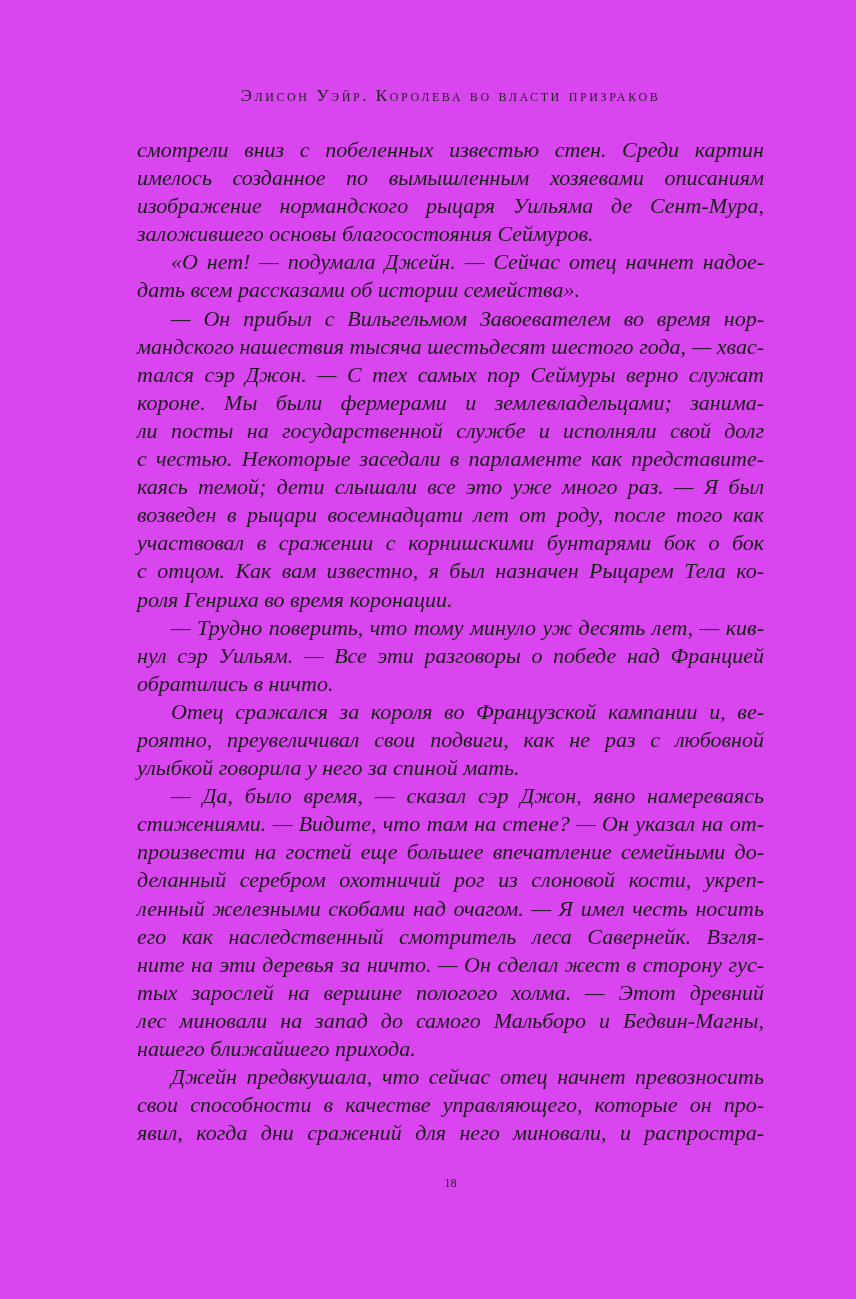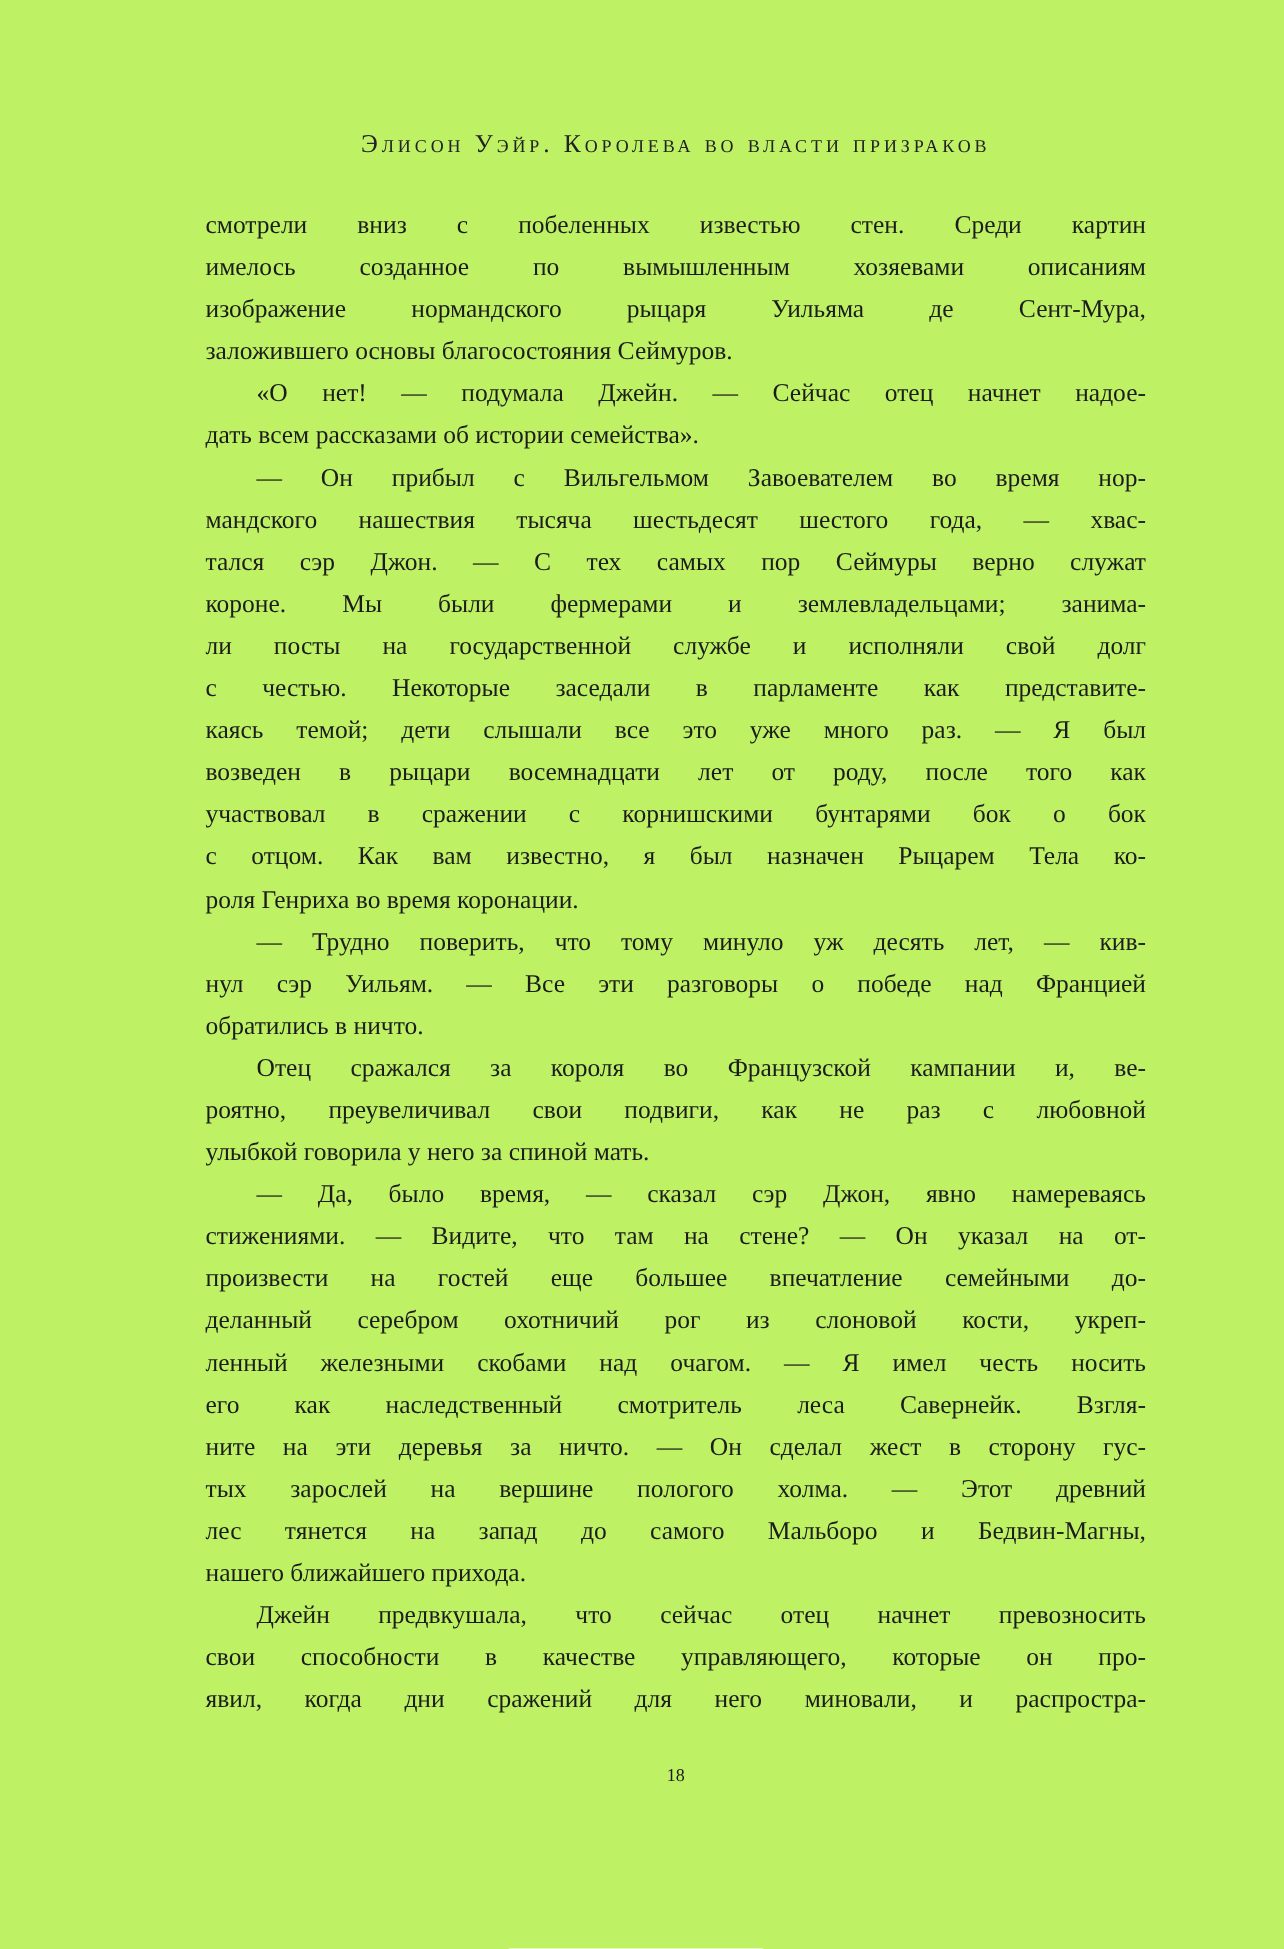--- a/index.html
+++ b/index.html
@@ -4,21 +4,21 @@
 <style>
   html, body {
     margin: 0;
     padding: 0;
     background: #ffffff;
   }
   .page {
     position: relative;
     width: 856px;
     height: 1299px;
-    background: #bef264;
+    background: #d946ef;
     font-family: "Liberation Serif", "DejaVu Serif", serif;
     color: #1c1c1c;
     overflow: hidden;
   }
   .running-header {
     position: absolute;
     top: 86px;
     left: 137px;
     width: 627px;
     text-align: center;
@@ -26,22 +26,23 @@
     font-variant: small-caps;
     letter-spacing: 2.6px;
     color: #222222;
     white-space: nowrap;
   }
   .page-body {
     position: absolute;
     top: 136px;
     left: 137px;
     width: 627px;
-    font-size: 17px;
+    font-size: 22px;
     line-height: 28.1px;
+    font-style: italic;
   }
   .paragraph {
     margin: 0;
   }
   .line {
     text-align: justify;
     text-align-last: justify;
     white-space: normal;
   }
   .line.last {
@@ -102,21 +103,21 @@
       </div>
       <div class="paragraph">
         <div class="line indent">— Да, было время, — сказал сэр Джон, явно намереваясь</div>
         <div class="line">стижениями. — Видите, что там на стене? — Он указал на от-</div>
         <div class="line">произвести на гостей еще большее впечатление семейными до-</div>
         <div class="line">деланный серебром охотничий рог из слоновой кости, укреп-</div>
         <div class="line">ленный железными скобами над очагом. — Я имел честь носить</div>
         <div class="line">его как наследственный смотритель леса Савернейк. Взгля-</div>
         <div class="line">ните на эти деревья за ничто. — Он сделал жест в сторону гус-</div>
         <div class="line">тых зарослей на вершине пологого холма. — Этот древний</div>
-        <div class="line">лес тянется на запад до самого Мальборо и Бедвин-Магны,</div>
+        <div class="line">лес миновали на запад до самого Мальборо и Бедвин-Магны,</div>
         <div class="line last">нашего ближайшего прихода.</div>
       </div>
       <div class="paragraph">
         <div class="line indent">Джейн предвкушала, что сейчас отец начнет превозносить</div>
         <div class="line">свои способности в качестве управляющего, которые он про-</div>
         <div class="line">явил, когда дни сражений для него миновали, и распростра-</div>
       </div>
     </div>
 
   <div class="page-number">18</div>

